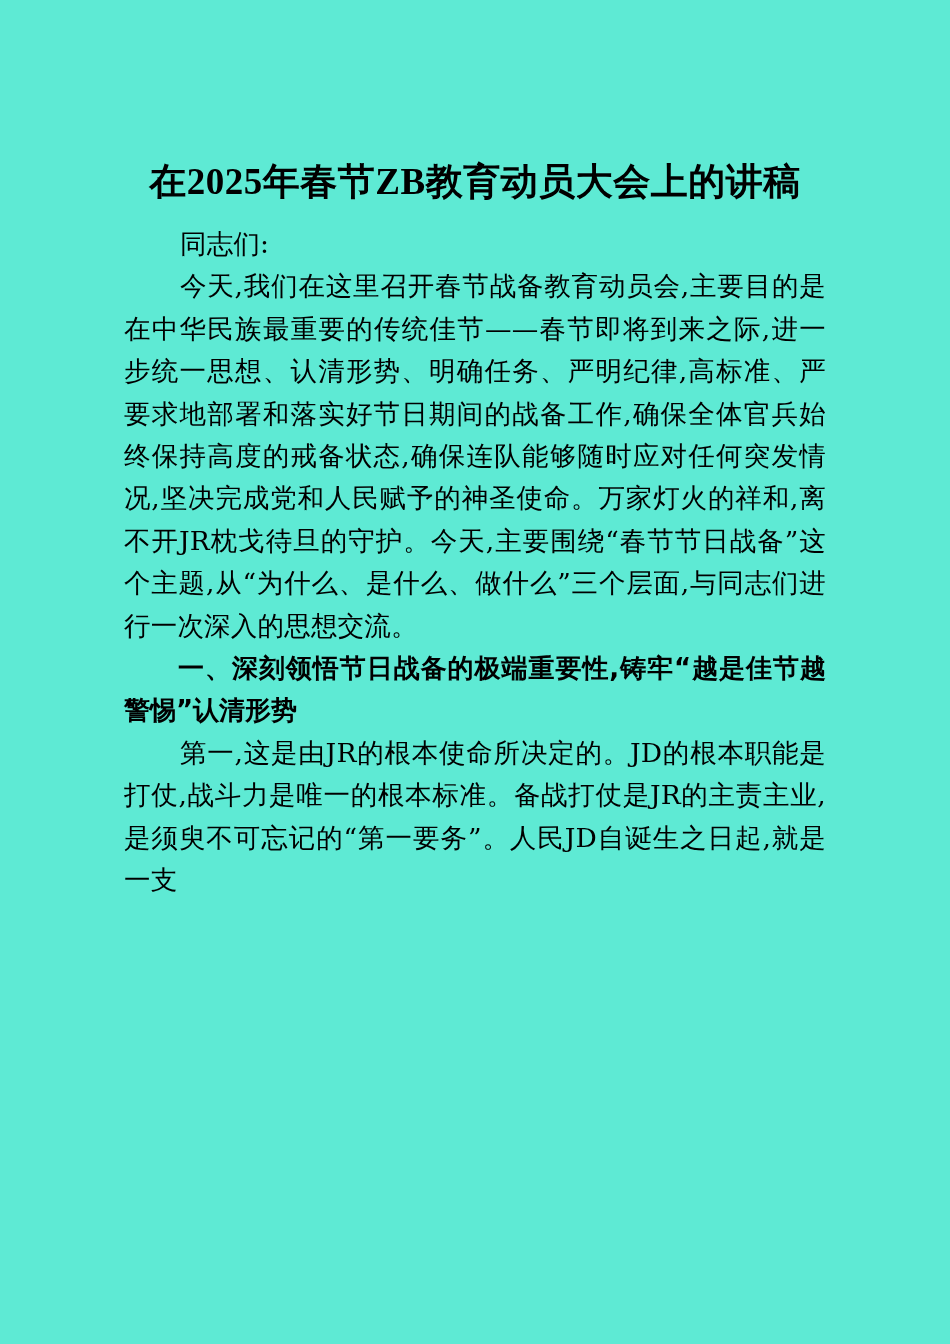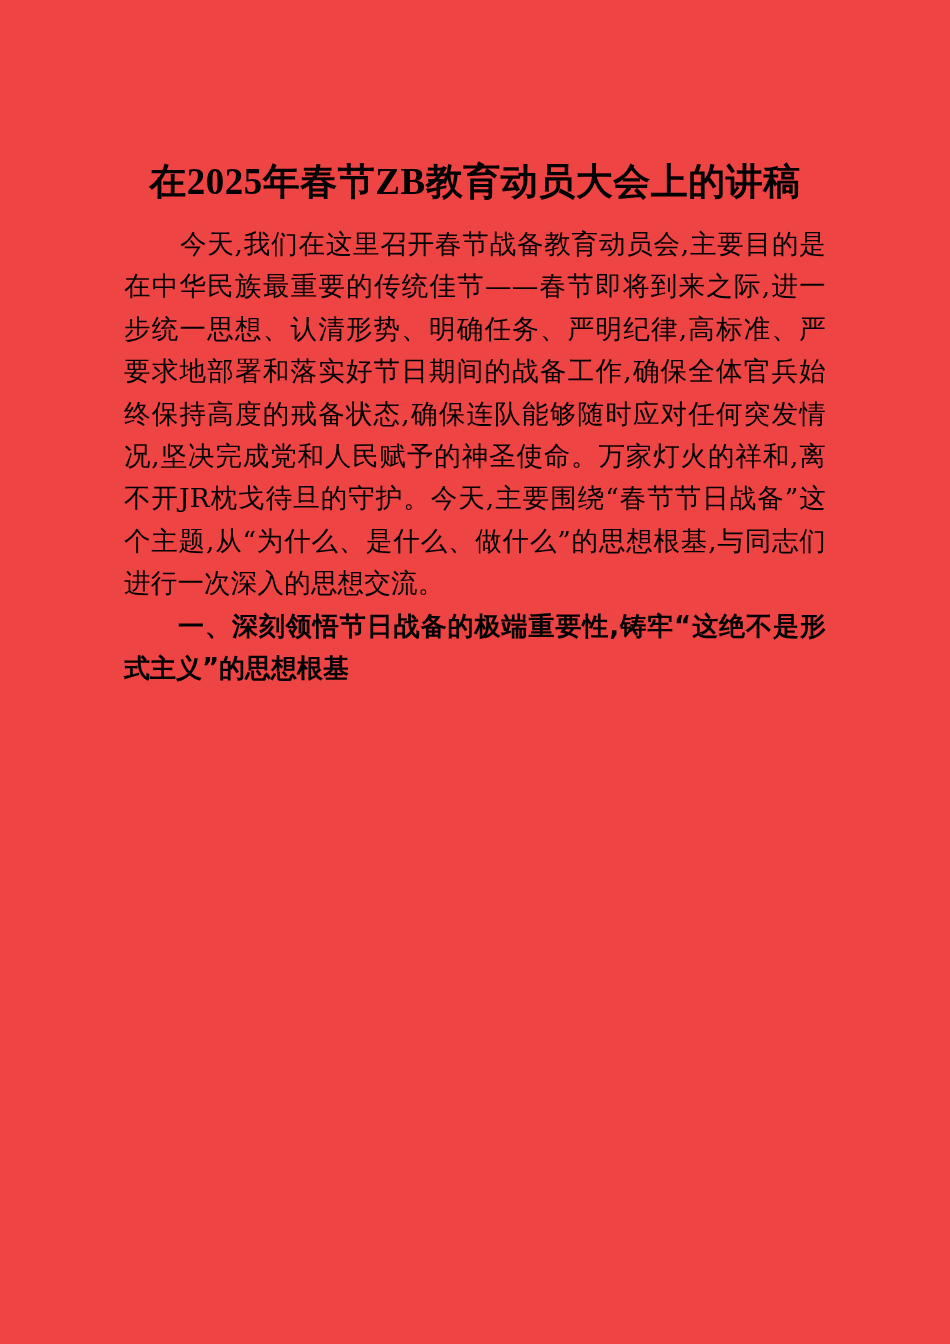--- a/index.html
+++ b/index.html
@@ -16,21 +16,21 @@
     color: #000000;
     -webkit-font-smoothing: antialiased;
   }
 
   .page {
     position: absolute;
     top: 0;
     left: 0;
     width: 950px;
     height: 1344px;
-    background: #ef4444;
+    background: #5eead4;
     box-sizing: border-box;
     padding: 0;
   }
 
   .doc-body {
     position: absolute;
     left: 124px;
     top: 155px;
     width: 702px;
   }
@@ -79,22 +79,24 @@
   }
 </style>
 </head>
 <body>
 
 <div class="page">
   <div class="doc-body">
 
     <h1 class="doc-title">在2025年春节ZB教育动员大会上的讲稿</h1>
 
+    <p class="para short">同志们:</p>
 
 
-    <p class="para">今天,我们在这里召开春节战备教育动员会,主要目的是在中华民族最重要的传统佳节——春节即将到来之际,进一步统一思想、认清形势、明确任务、严明纪律,高标准、严要求地部署和落实好节日期间的战备工作,确保全体官兵始终保持高度的戒备状态,确保连队能够随时应对任何突发情况,坚决完成党和人民赋予的神圣使命。万家灯火的祥和,离不开JR枕戈待旦的守护。今天,主要围绕“春节节日战备”这个主题,从“为什么、是什么、做什么”的思想根基,与同志们进行一次深入的思想交流。</p>
+    <p class="para">今天,我们在这里召开春节战备教育动员会,主要目的是在中华民族最重要的传统佳节——春节即将到来之际,进一步统一思想、认清形势、明确任务、严明纪律,高标准、严要求地部署和落实好节日期间的战备工作,确保全体官兵始终保持高度的戒备状态,确保连队能够随时应对任何突发情况,坚决完成党和人民赋予的神圣使命。万家灯火的祥和,离不开JR枕戈待旦的守护。今天,主要围绕“春节节日战备”这个主题,从“为什么、是什么、做什么”三个层面,与同志们进行一次深入的思想交流。</p>
 
-    <p class="heading">一、深刻领悟节日战备的极端重要性,铸牢“这绝不是形式主义”的思想根基</p>
+    <p class="heading">一、深刻领悟节日战备的极端重要性,铸牢“越是佳节越警惕”认清形势</p>
 
 
+    <p class="para">第一,这是由JR的根本使命所决定的。JD的根本职能是打仗,战斗力是唯一的根本标准。备战打仗是JR的主责主业,是须臾不可忘记的“第一要务”。人民JD自诞生之日起,就是一支</p>
 
   </div>
 </div>
 
 </body></html>

